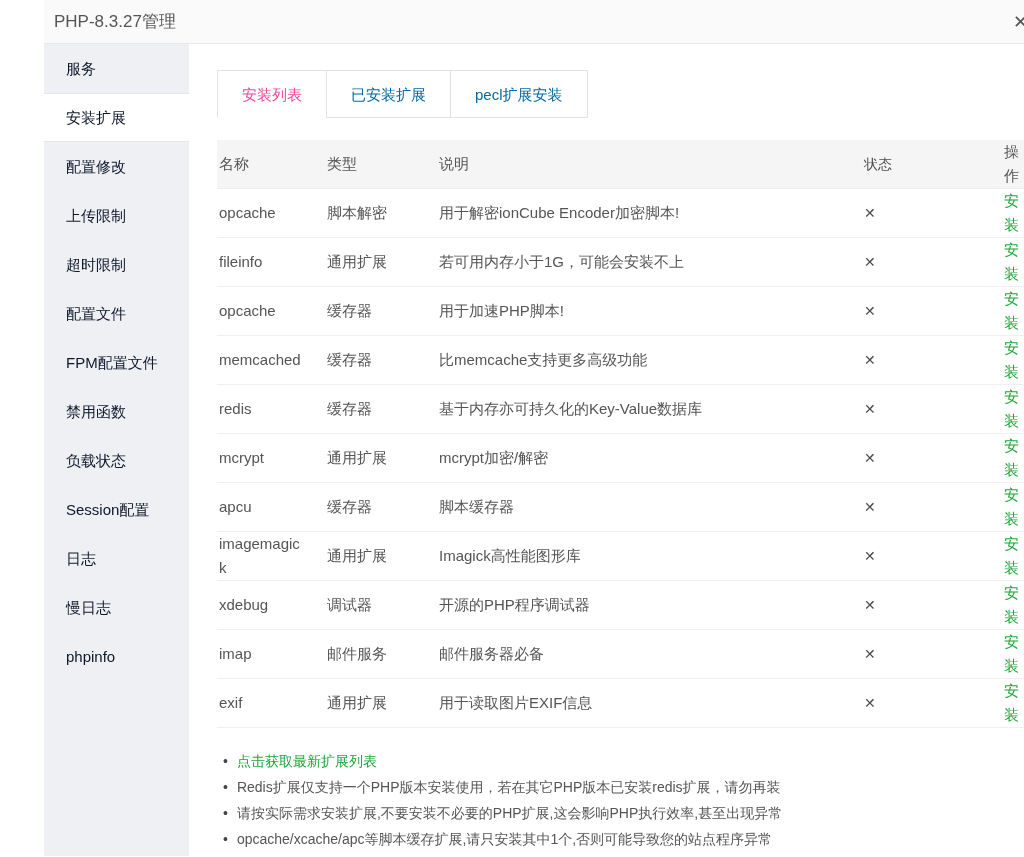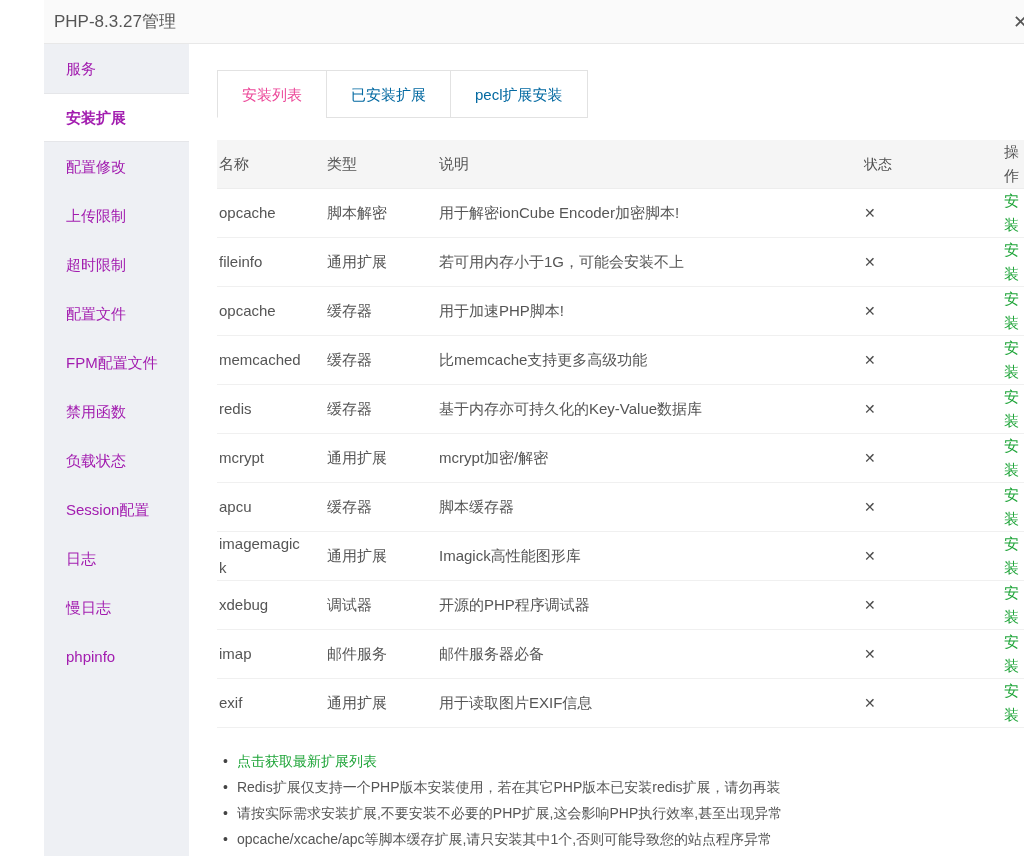--- a/index.html
+++ b/index.html
@@ -22,26 +22,25 @@
     padding:0 18px 0 10px; box-sizing:border-box;
   }
   .title { font-size:17px; color:#555; }
   .close { font-size:18px; color:#555; cursor:pointer; line-height:1; }
 
   .dlg-body { display:flex; height:812px; }
 
   .sidebar { width:145px; flex-shrink:0; background:#eef0f4; }
   .side-item {
     height:49px; line-height:49px; padding-left:22px; box-sizing:border-box;
-    font-size:15px; color:#a21caf; cursor:pointer; white-space:nowrap;
+    font-size:15px; color:#0f172a; cursor:pointer; white-space:nowrap;
   }
   .side-item.active {
     background:#fff; border-top:1px solid #e5e6e9; border-bottom:1px solid #e5e6e9;
     line-height:47px;
-    font-weight:bold;
   }
 
   .content { flex:1; padding:26px 0 0 28px; box-sizing:border-box; }
 
   .tabs { display:inline-flex; }
   .tab {
     height:48px; line-height:48px; padding:0 24px; box-sizing:border-box;
     font-size:15px; color:#0369a1; background:#fff;
     border:1px solid #e2e2e2; margin-left:-1px; cursor:pointer; white-space:nowrap;
   }

